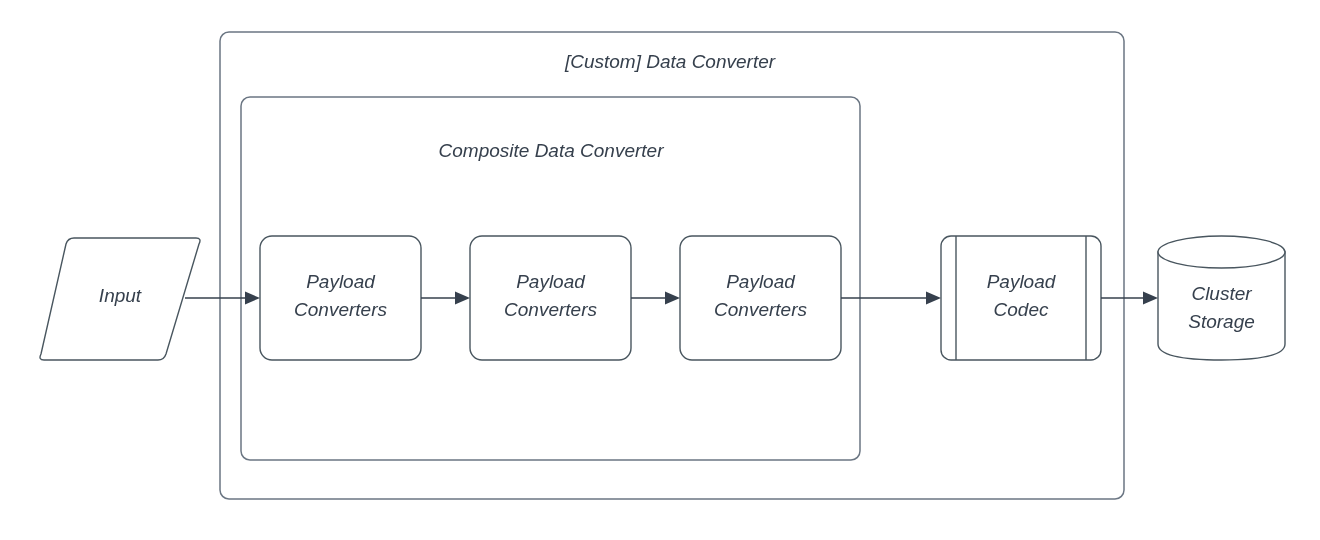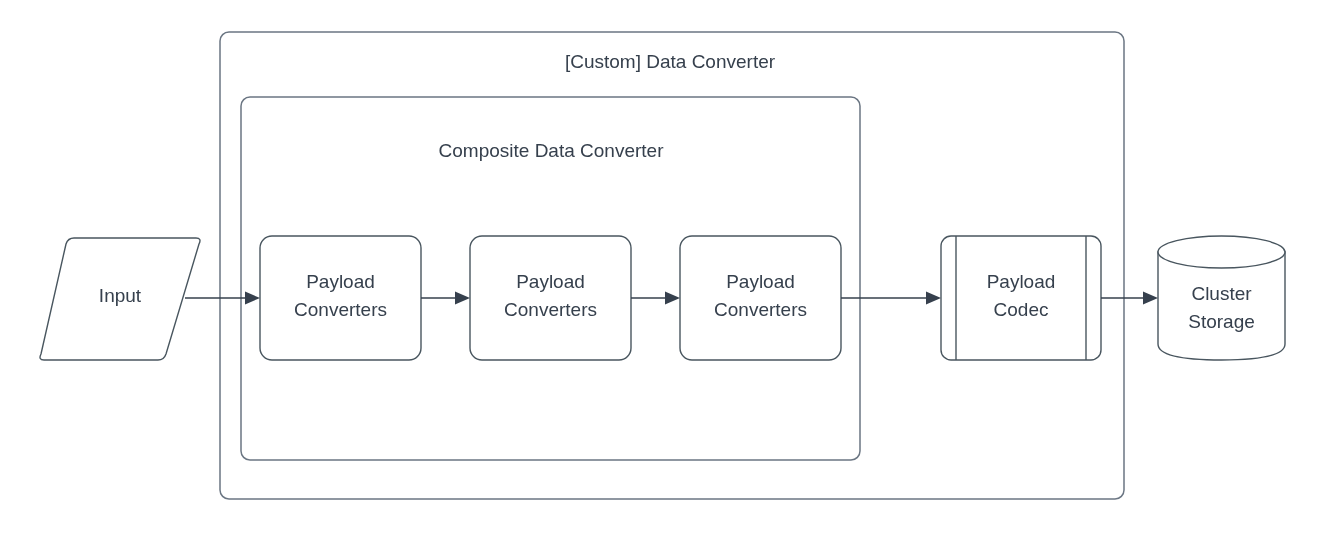--- a/index.html
+++ b/index.html
@@ -9,20 +9,21 @@
   }
   body {
     font-family: "Liberation Sans", sans-serif;
   }
   #canvas {
     position: relative;
     width: 1320px;
     height: 540px;
     background: #ffffff;
     overflow: hidden;
+    font-style: italic;
   }
   #diagram-svg {
     position: absolute;
     left: 0;
     top: 0;
   }
   .shape-stroke {
     fill: #ffffff;
     stroke: #49565f;
     stroke-width: 1.4;

